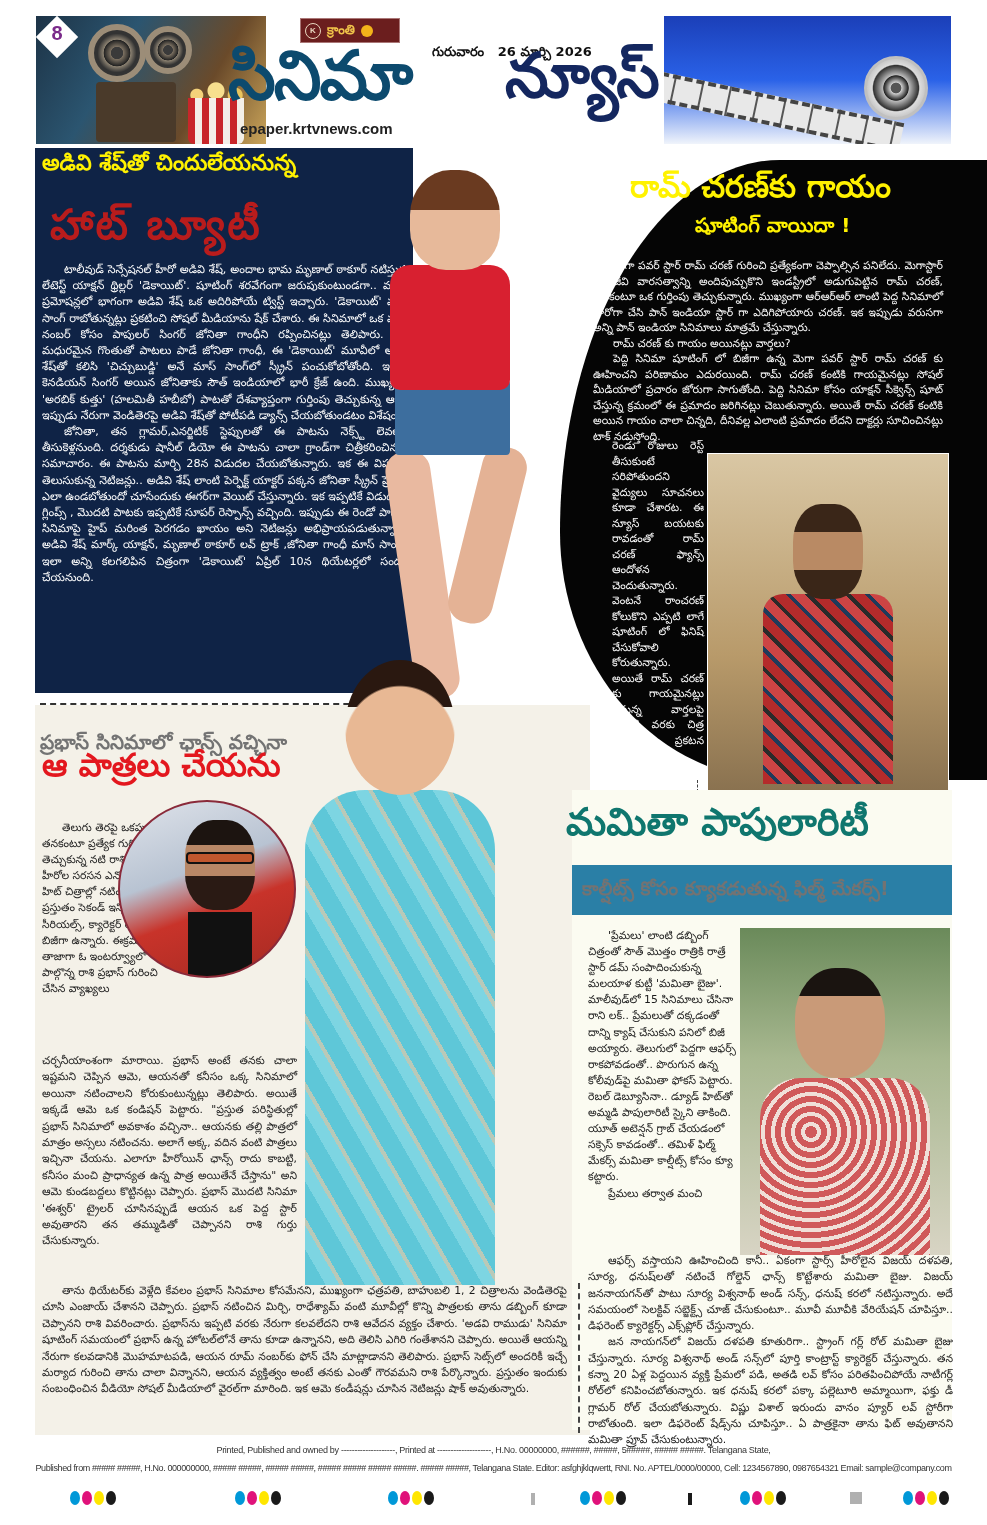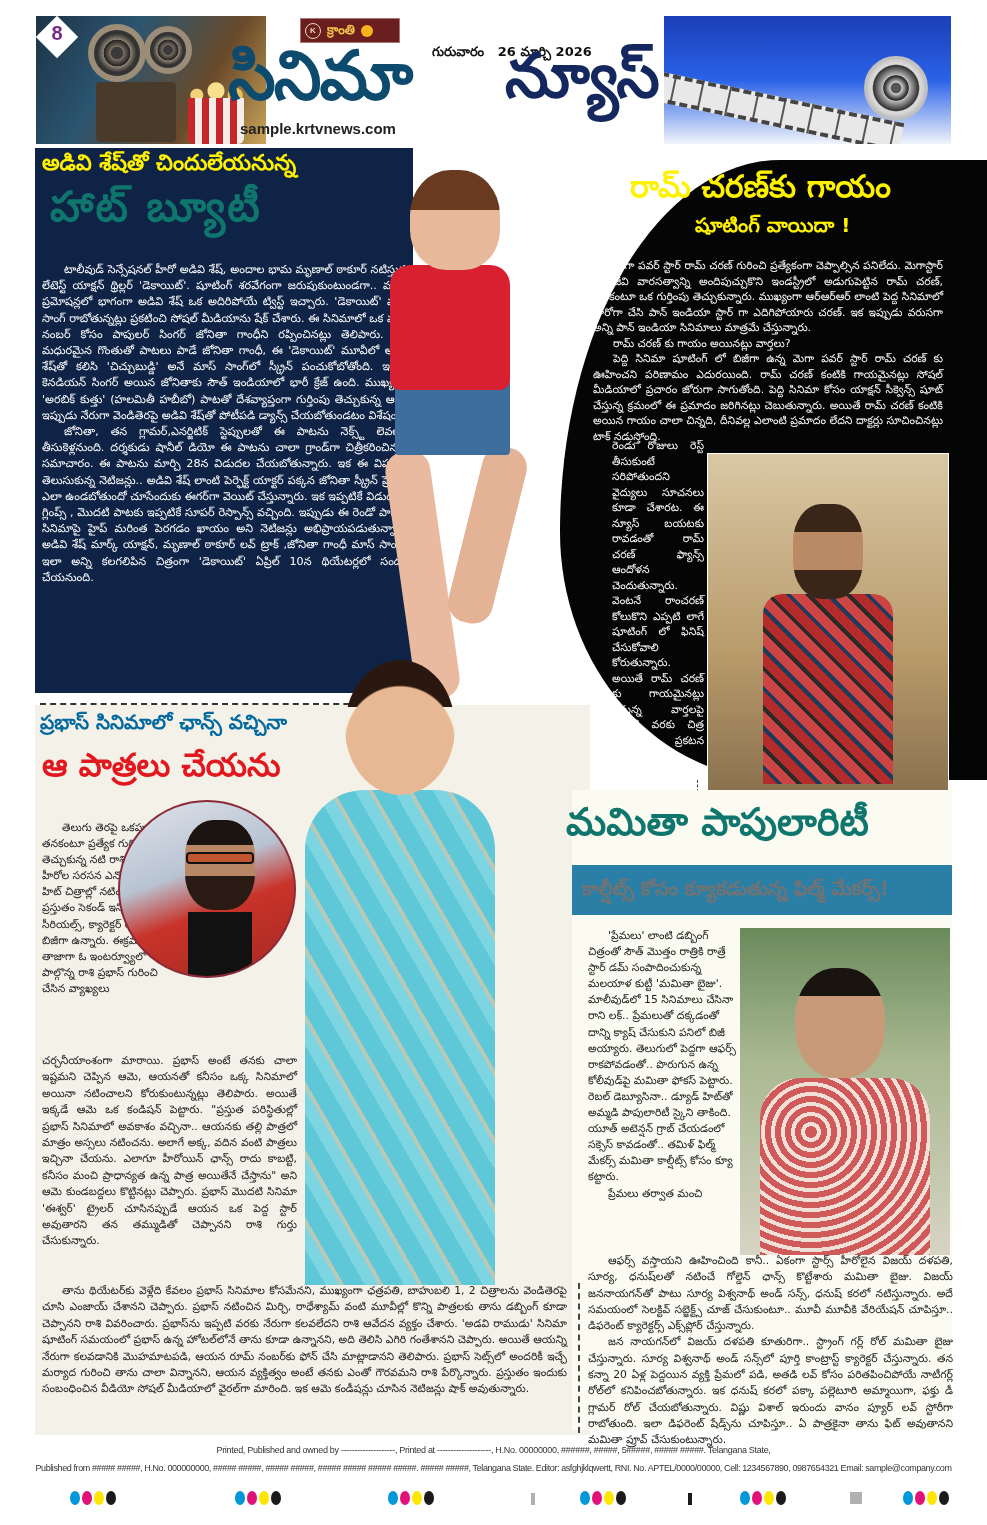--- a/index.html
+++ b/index.html
@@ -21,21 +21,21 @@
   .title-cinema { left: 228px; top: 36px; font: 900 68px "DejaVu Sans", sans-serif; color: #0c4a6e; letter-spacing: -2px; line-height: 80px; }
   .title-news { left: 505px; top: 36px; font: 900 62px "DejaVu Sans", sans-serif; color: #14275f; letter-spacing: -2px; line-height: 80px; }
   .site-url { left: 240px; top: 120px; font: bold 15px "Liberation Sans", sans-serif; color: #222; }
   .mast-right { left: 664px; top: 16px; width: 287px; height: 128px; background: linear-gradient(180deg, #1b3fb8 0%, #2a62e8 50%, #f0f4fb 100%); overflow: hidden; }
   .film-strip { position: absolute; left: -20px; top: 80px; width: 260px; height: 30px; background: repeating-linear-gradient(90deg, #e8e8e8 0 26px, #555 26px 28px); transform: rotate(12deg); border-top: 4px dashed #444; border-bottom: 4px dashed #444; }
   .film-reel { position: absolute; left: 200px; top: 40px; width: 64px; height: 64px; border-radius: 50%; background: radial-gradient(circle, #555 12%, #ccc 14%, #222 30%, #bbb 32%, #333 55%, #ddd 58%, #999 100%); border: 3px solid #c0c0c0; }
 
   
   .sesh-box { left: 35px; top: 148px; width: 378px; height: 545px; background: #0f2346; }
   .sesh-kicker { left: 42px; top: 150px; font: bold 22px "DejaVu Sans", sans-serif; color: #fff200; }
-  .sesh-head { left: 50px; top: 182px; font: 900 42px "DejaVu Sans", sans-serif; color: #0f766e; letter-spacing: 2px; }
+  .sesh-head { left: 50px; top: 200px; font: 900 42px "DejaVu Sans", sans-serif; color: #b91c1c; letter-spacing: 2px; }
   .sesh-body { left: 42px; top: 262px; width: 368px; font: 11.2px/16.2px "DejaVu Sans", sans-serif; color: #ffffff; text-align: justify; }
   .sesh-body p { text-indent: 22px; }
   .model-img { left: 340px; top: 150px; width: 210px; height: 570px; }
   .model-head { position: absolute; left: 70px; top: 20px; width: 90px; height: 100px; border-radius: 45% 45% 40% 40%; background: linear-gradient(#6a3a20 0 40%, #e7b99a 40%); }
   .model-shirt { position: absolute; left: 50px; top: 115px; width: 120px; height: 125px; background: #d82030; border-radius: 20px 20px 10px 10px; }
   .model-shorts { position: absolute; left: 55px; top: 230px; width: 115px; height: 75px; background: #3d6e9e; border-radius: 4px; }
   .model-leg1 { position: absolute; left: 60px; top: 300px; width: 45px; height: 250px; background: #e9b9a0; border-radius: 20px; transform: rotate(-8deg); }
   .model-leg2 { position: absolute; left: 125px; top: 295px; width: 45px; height: 180px; background: #e4b295; border-radius: 20px; transform: rotate(14deg); }
 
   
@@ -47,21 +47,21 @@
   .ram-narrow { left: 612px; top: 438px; width: 92px; font: 10.8px/15.5px "DejaVu Sans", sans-serif; color: #ffffff; text-align: justify; }
   .ram-photo { left: 707px; top: 453px; width: 242px; height: 338px; background: linear-gradient(180deg, #d9c7a4 0%, #b89a6a 60%, #8a7250 100%); border: 1px solid #fff; }
   .ram-figure { position: absolute; left: 50px; top: 30px; width: 140px; height: 300px; }
   .ram-face { position: absolute; left: 35px; top: 20px; width: 70px; height: 95px; background: linear-gradient(#3a2618 0 30%, #b98a64 30% 70%, #3a2618 70%); border-radius: 40%; }
   .ram-shirt { position: absolute; left: 5px; top: 110px; width: 130px; height: 190px; background: repeating-linear-gradient(45deg, #b42b2b 0 10px, #1f3a5a 10px 14px, #c44 14px 24px, #2a2a2a 24px 28px); border-radius: 20px 20px 0 0; }
   .dash-v { border-left: 1px dashed #444; }
 
   
   .rashi-bg { left: 35px; top: 705px; width: 555px; height: 730px; background: #f4f1e8; }
   .dash-h { left: 40px; top: 703px; width: 370px; border-top: 2px dashed #333; }
-  .rashi-kicker { left: 40px; top: 710px; font: bold 20px "DejaVu Sans", sans-serif; color: #0369a1; text-align: center; }
+  .rashi-kicker { left: 40px; top: 730px; font: bold 20px "DejaVu Sans", sans-serif; color: #737373; text-align: center; }
   .rashi-head { left: 42px; top: 746px; font: 900 32px "DejaVu Sans", sans-serif; color: #e3171e; }
   .rashi-body-narrow { left: 42px; top: 820px; width: 135px; font: 10.8px/16.1px "DejaVu Sans", sans-serif; color: #1a1a1a; }
   .rashi-body-narrow p { text-indent: 20px; }
   .rashi-body-mid { left: 42px; top: 1053px; width: 255px; font: 10.8px/16.4px "DejaVu Sans", sans-serif; color: #1a1a1a; text-align: justify; }
   .rashi-body-wide { left: 42px; top: 1283px; width: 525px; font: 10.8px/16.4px "DejaVu Sans", sans-serif; color: #1a1a1a; text-align: justify; }
   .rashi-body-wide p { text-indent: 20px; }
   .prabhas-circle { left: 118px; top: 800px; width: 178px; height: 178px; border-radius: 50%; border: 2px solid #8a2a3a; background: linear-gradient(160deg, #dfe3ea 0%, #b8c3d2 40%, #c8332a 60%, #a42a22 100%); overflow: hidden; }
   .prabhas-face { position: absolute; left: 65px; top: 18px; width: 70px; height: 90px; background: linear-gradient(#1c1410 0 28%, #b88766 28% 62%, #2a1a14 62%); border-radius: 40%; }
   .prabhas-glasses { position: absolute; left: 66px; top: 50px; width: 68px; height: 12px; background: #c1572e; border: 2px solid #111; border-radius: 4px; }
   .prabhas-tee { position: absolute; left: 68px; top: 110px; width: 64px; height: 70px; background: #111; }
@@ -108,21 +108,21 @@
 <div class="abs logo-box">
   <div class="logo-kr">K</div>
   <span class="logo-text">క్రాంతి</span>
   <div class="logo-sun"></div>
 </div>
 <div class="abs date-line">
   <span>గురువారం</span>&nbsp;&nbsp;&nbsp;<span>26 మార్చి 2026</span>
 </div>
 <div class="abs title-cinema">సినిమా</div>
 <div class="abs title-news">న్యూస్</div>
-<div class="abs site-url">sample.krtvnews.com</div>
+<div class="abs site-url">epaper.krtvnews.com</div>
 
 <div class="abs mast-right">
   <div class="film-strip"></div>
   <div class="film-reel"></div>
 </div>
 
 <div class="abs sesh-box"></div>
 <div class="abs sesh-kicker">అడివి శేష్‌తో చిందులేయనున్న</div>
 <div class="abs sesh-head">హాట్ బ్యూటీ</div>
 <div class="abs sesh-body">

